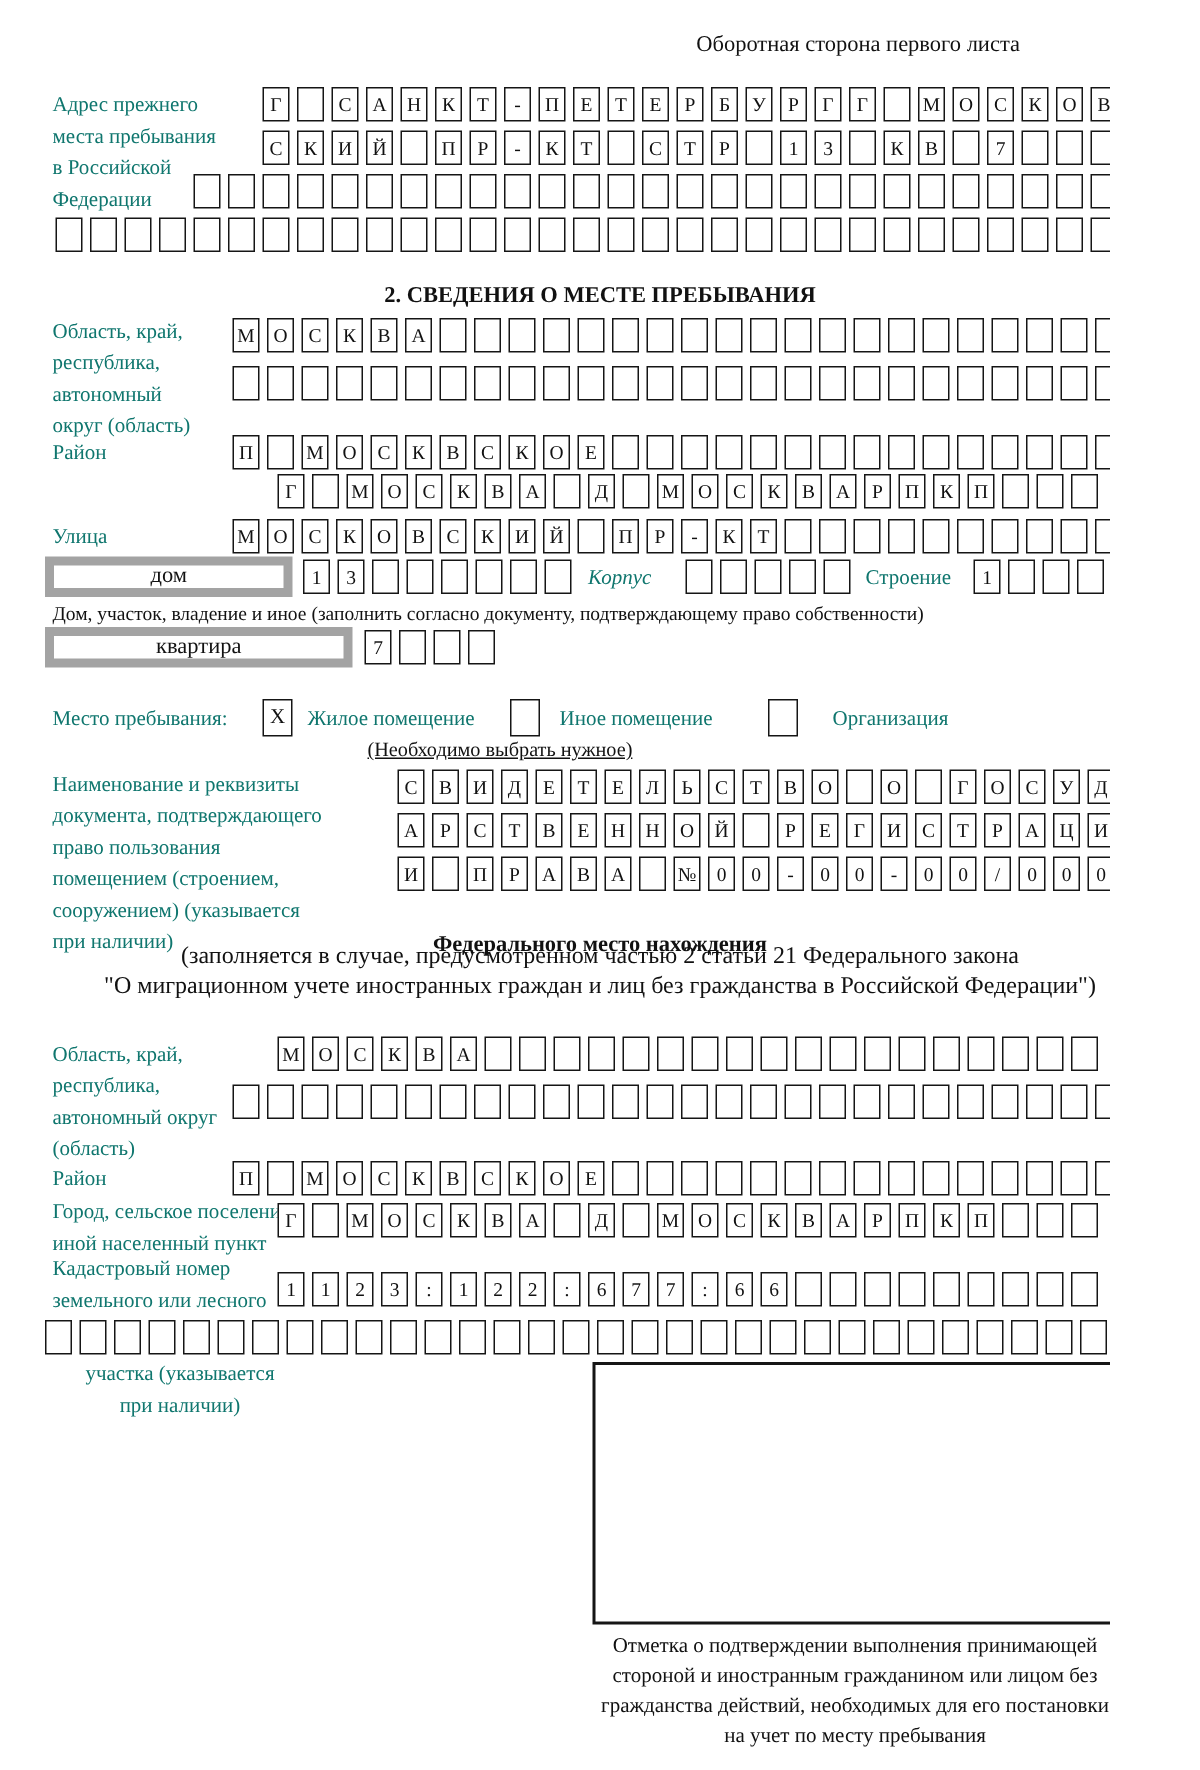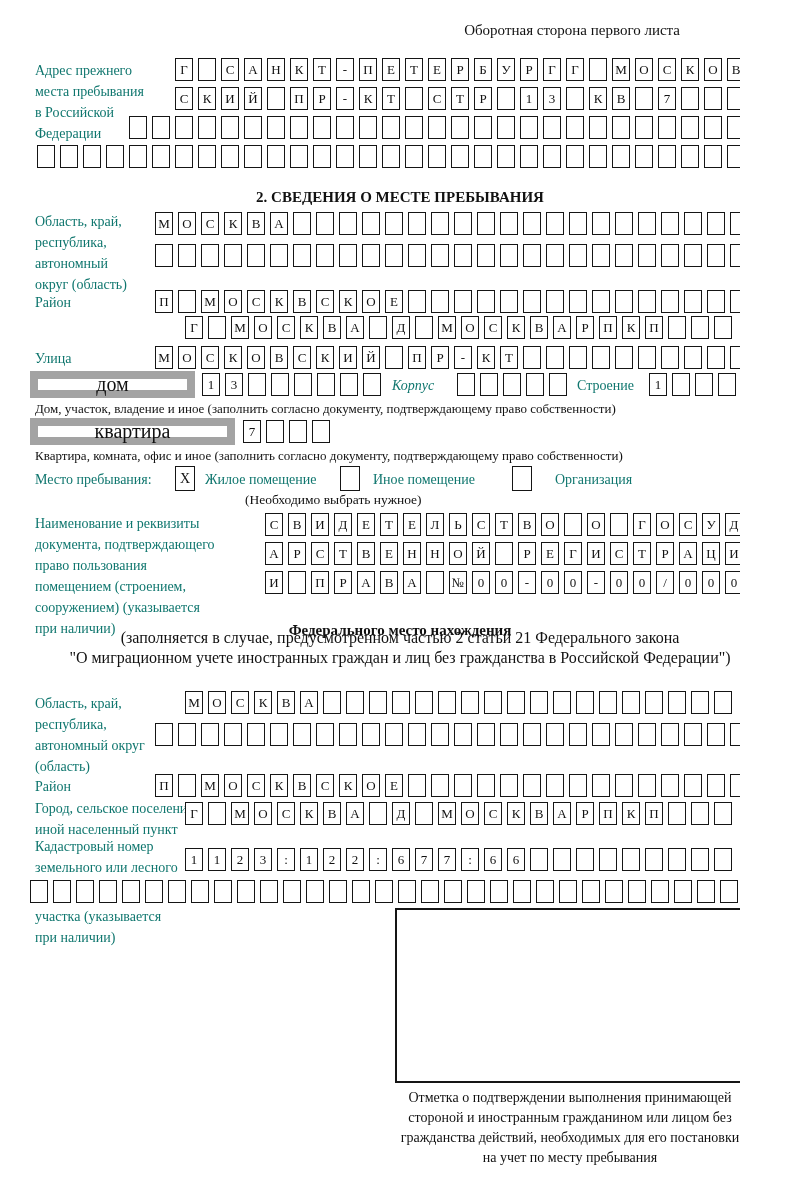--- a/index.html
+++ b/index.html
@@ -21,22 +21,22 @@
     width:18px;height:23px;box-sizing:border-box;
     border:1.5px solid #151515;background:#fff;
     display:flex;align-items:center;justify-content:center;
     font-size:13px;flex:none;
   }
   .checkbox{
     width:20px;height:25px;box-sizing:border-box;border:1.5px solid #151515;
     display:flex;align-items:center;justify-content:center;font-size:14px;
   }
   .widebox{
-    box-sizing:border-box;border:8px solid #a3a3a3;background:#fff;
-    display:flex;align-items:center;justify-content:center;font-size:20px;
+    box-sizing:border-box;border:6px solid #a3a3a3;background:#fff;
+    display:flex;align-items:center;justify-content:center;font-size:15px;
   }
   .stampbox{
     box-sizing:border-box;border:2px solid #151515;background:#fff;
   }
   .stamp-caption{font-size:14px;line-height:20px;text-align:center;white-space:pre-line;}
 </style>
 </head>
 <body>
 
 <div class="page">
@@ -342,30 +342,29 @@
     </div>
   <div class="abs widebox" style="left:30px;top:418px;width:205px;height:27px;">квартира</div>
 
   <div class="abs caption" style="left:35px;top:401px;">Дом, участок, владение и иное (заполнить согласно документу, подтверждающему право собственности)</div>
   <div class="abs boxrow" style="left:243px;top:420px;">
       <span class="cell">7</span>
       <span class="cell"></span>
       <span class="cell"></span>
       <span class="cell"></span>
     </div>
-  <div class="abs caption" style="left:35px;top:448px;">Квартира, комната, офис и иное (заполнить согласно документу, подтверждающему право собственности)</div>
 
   <div class="abs lbl" style="left:35px;top:469px;">Место пребывания:</div>
   <div class="abs checkbox" style="left:175px;top:466px;">X</div>
   <div class="abs lbl" style="left:205px;top:469px;">Жилое помещение</div>
   <div class="abs checkbox" style="left:340px;top:466px;"></div>
   <div class="abs lbl" style="left:373px;top:469px;">Иное помещение</div>
   <div class="abs checkbox" style="left:512px;top:466px;"></div>
   <div class="abs lbl" style="left:555px;top:469px;">Организация</div>
-  <div class="abs caption" style="left:245px;top:492px;font-size:13.5px;">(Необходимо выбрать нужное)</div>
+  <div class="abs caption" style="left:245px;top:492px;font-size:13.5px;text-decoration:underline;">(Необходимо выбрать нужное)</div>
 
   <div class="abs lbl" style="left:35px;top:513px;width:225px;">Наименование и реквизиты
 документа, подтверждающего
 право пользования
 помещением (строением,
 сооружением) (указывается
 при наличии)</div>
   <div class="abs boxrow" style="left:265px;top:513px;">
       <span class="cell">С</span>
       <span class="cell">В</span>
@@ -612,21 +611,21 @@
       <span class="cell"></span>
       <span class="cell"></span>
       <span class="cell"></span>
       <span class="cell"></span>
       <span class="cell"></span>
       <span class="cell"></span>
       <span class="cell"></span>
       <span class="cell"></span>
       <span class="cell"></span>
     </div>
-  <div class="abs lbl" style="left:35px;top:906px;width:170px;">участка (указывается
+  <div class="abs lbl" style="left:35px;top:906px;width:170px;text-align:center;">участка (указывается
 при наличии)</div>
 
   <div class="abs stampbox" style="left:395px;top:908px;width:356px;height:175px;"></div>
   <div class="abs stamp-caption" style="left:350px;top:1088px;width:440px;">Отметка о подтверждении выполнения принимающей
 стороной и иностранным гражданином или лицом без
 гражданства действий, необходимых для его постановки
 на учет по месту пребывания</div>
 
 </div>
 

